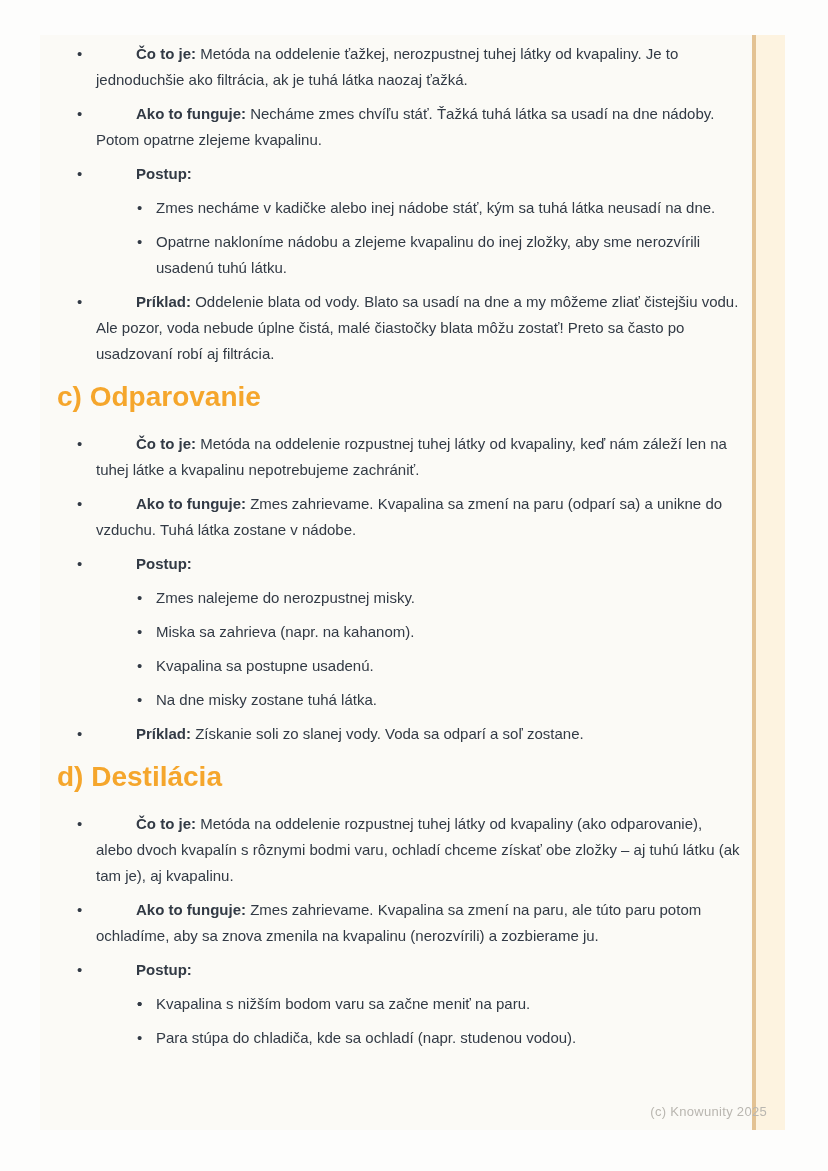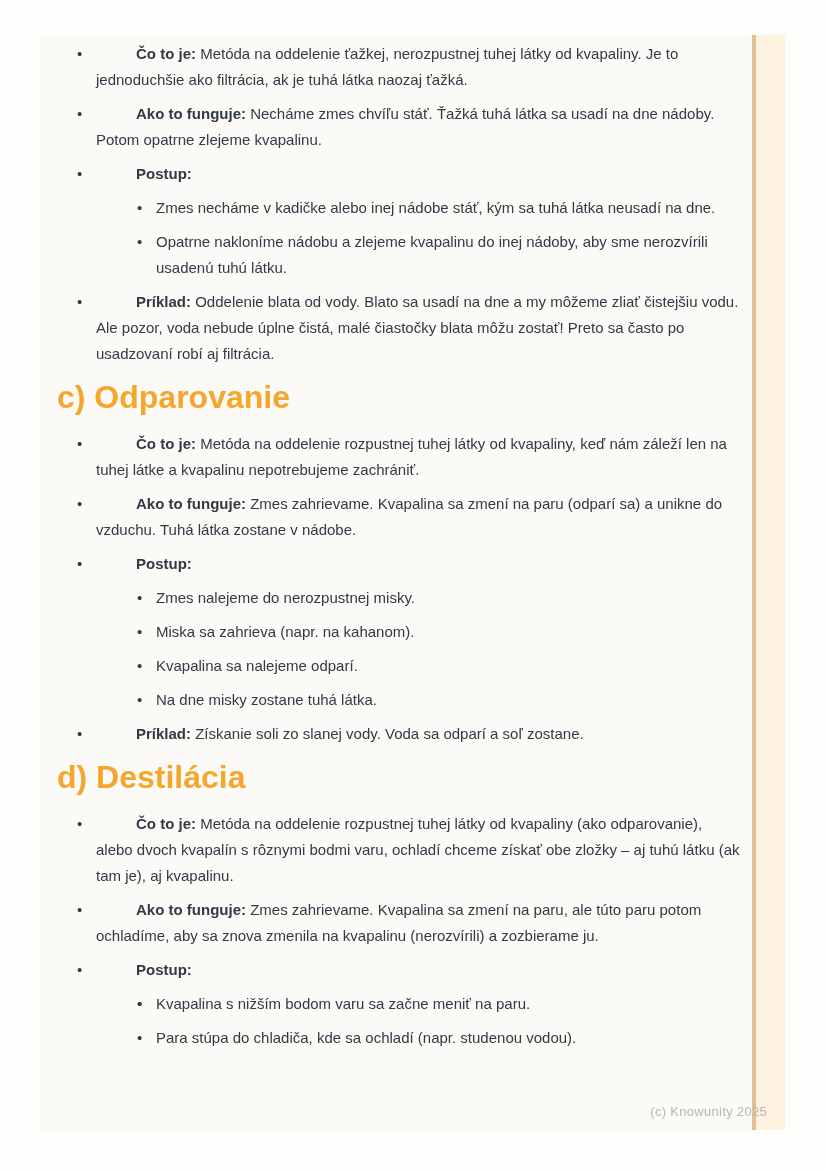--- a/index.html
+++ b/index.html
@@ -37,21 +37,21 @@
     position:absolute;left:37px;top:0;
     font-size:15px;line-height:26px;color:var(--ink);
   }
   .item.lvl2{padding-left:116px;}
   .item.lvl2 .dot{left:97px;}
   .txt{color:var(--ink);}
   .b{font-weight:700;margin-left:40px;}
   .i{}
   h2{
     margin:15px 0 19px 0;padding-left:17px;
-    font-size:32px;line-height:30px;font-weight:700;
+    font-size:28px;line-height:30px;font-weight:700;
     color:var(--accent);
   }
   .watermark{
     position:absolute;right:18px;bottom:12px;
     font-size:13px;line-height:12px;color:var(--muted);
     letter-spacing:0.3px;z-index:2;white-space:nowrap;text-align:center;
   }
 </style>
 </head>
 <body>
@@ -71,21 +71,21 @@
         <div class="item lvl1">
           <span class="dot">•</span>
           <div class="txt"><span class="b">Postup:</span></div>
         </div>
         <div class="item lvl2">
           <span class="dot">•</span>
           <div class="txt"><span>Zmes necháme v kadičke alebo inej nádobe stáť, kým sa tuhá látka neusadí na dne.</span></div>
         </div>
         <div class="item lvl2">
           <span class="dot">•</span>
-          <div class="txt"><span>Opatrne nakloníme nádobu a zlejeme kvapalinu do inej nádoby, aby sme nerozvírili usadenú tuhú látku.</span></div>
+          <div class="txt"><span>Opatrne nakloníme nádobu a zlejeme kvapalinu do inej zložky, aby sme nerozvírili usadenú tuhú látku.</span></div>
         </div>
         <div class="item lvl1">
           <span class="dot">•</span>
           <div class="txt"><span class="b">Príklad:</span><span> Oddelenie blata od vody. Blato sa usadí na dne a my môžeme zliať čistejšiu vodu. </span><span class="i">Ale pozor, voda nebude úplne čistá, malé čiastočky blata môžu zostať!</span><span> Preto sa často po usadzovaní robí aj filtrácia.</span></div>
         </div>
         <h2>c) Odparovanie</h2>
         <div class="item lvl1">
           <span class="dot">•</span>
           <div class="txt"><span class="b">Čo to je:</span><span> Metóda na oddelenie </span><span class="i">rozpustnej tuhej látky</span><span> od </span><span class="i">kvapaliny</span><span>, keď nám záleží len na tuhej látke a kvapalinu nepotrebujeme zachrániť.</span></div>
         </div>
@@ -100,21 +100,21 @@
         <div class="item lvl2">
           <span class="dot">•</span>
           <div class="txt"><span>Zmes nalejeme do nerozpustnej misky.</span></div>
         </div>
         <div class="item lvl2">
           <span class="dot">•</span>
           <div class="txt"><span>Miska sa zahrieva (napr. na kahanom).</span></div>
         </div>
         <div class="item lvl2">
           <span class="dot">•</span>
-          <div class="txt"><span>Kvapalina sa nalejeme odparí.</span></div>
+          <div class="txt"><span>Kvapalina sa postupne usadenú.</span></div>
         </div>
         <div class="item lvl2">
           <span class="dot">•</span>
           <div class="txt"><span>Na dne misky zostane tuhá látka.</span></div>
         </div>
         <div class="item lvl1">
           <span class="dot">•</span>
           <div class="txt"><span class="b">Príklad:</span><span> Získanie soli zo slanej vody. Voda sa odparí a soľ zostane.</span></div>
         </div>
         <h2>d) Destilácia</h2>

